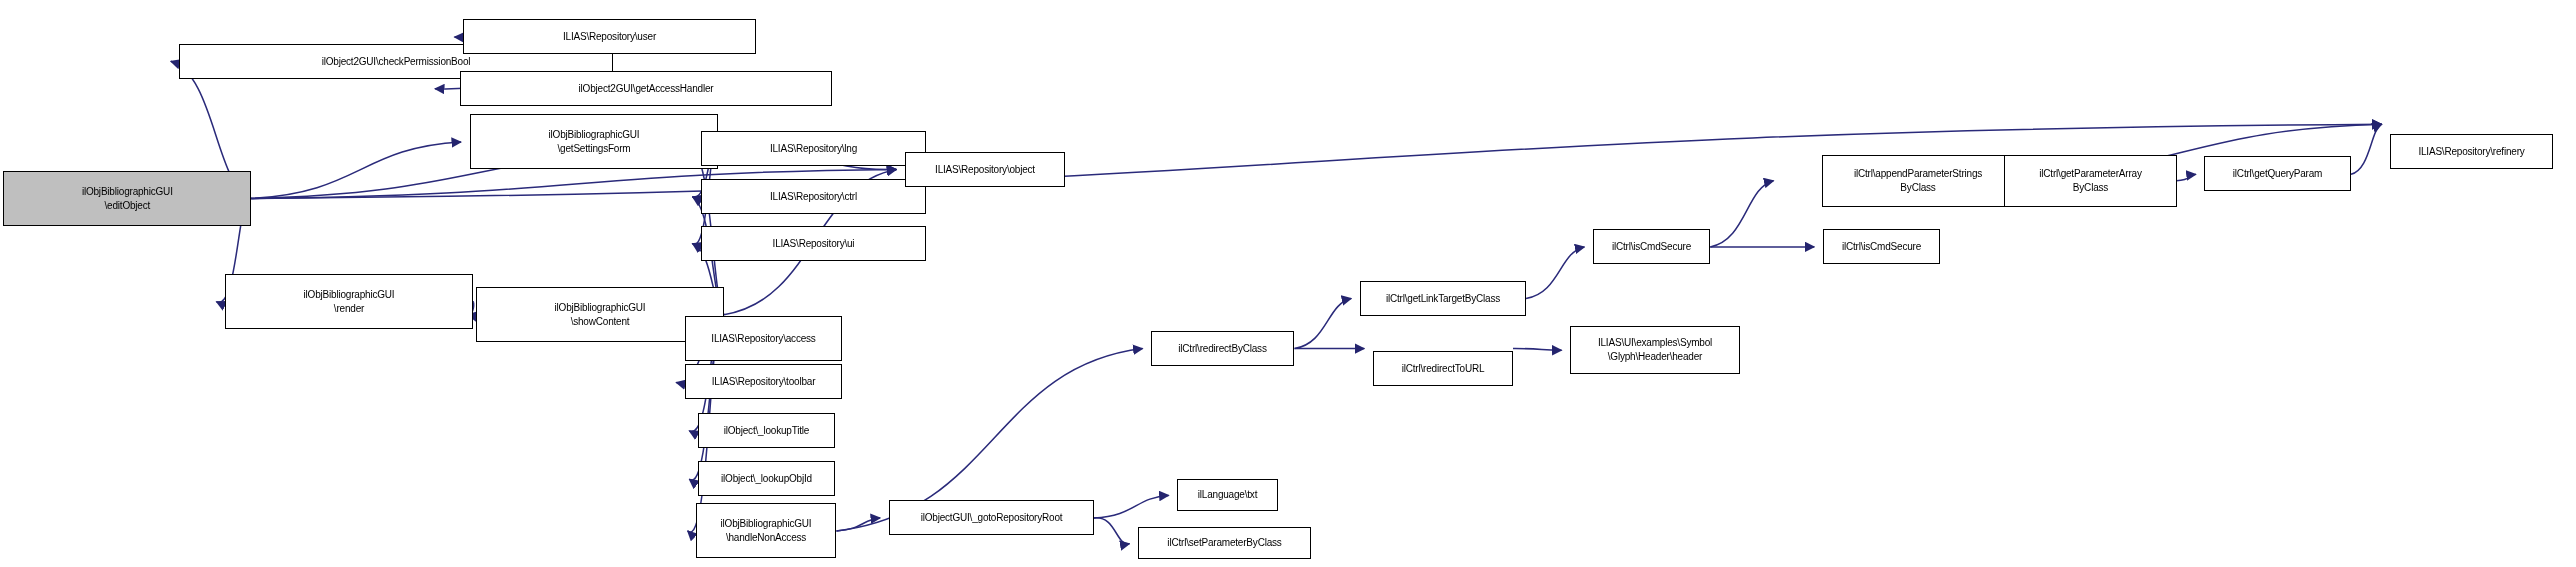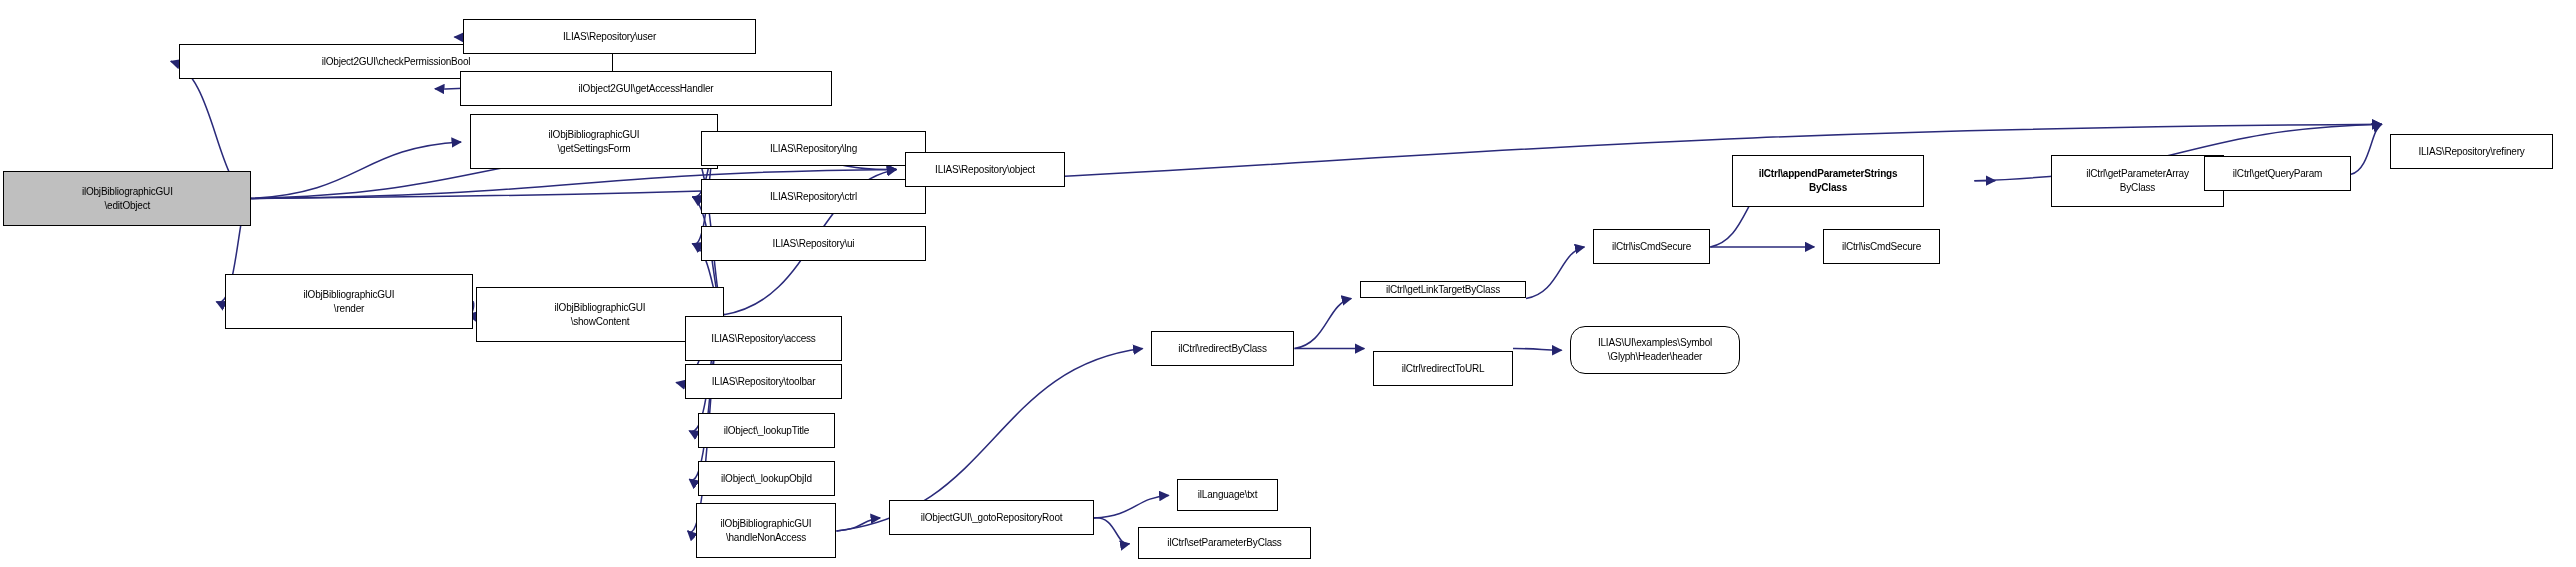--- a/index.html
+++ b/index.html
@@ -118,26 +118,26 @@
       <div class="node" style="left: 698px; top: 413px; width: 137px; height: 35px;"><span class="node-label">ilObject\_lookupTitle</span></div>
       <div class="node" style="left: 698px; top: 461px; width: 137px; height: 35px;"><span class="node-label">ilObject\_lookupObjId</span></div>
       <div class="node" style="left: 696px; top: 503px; width: 140px; height: 55px;"><span class="node-label">ilObjBibliographicGUI
 \handleNonAccess</span></div>
       <div class="node" style="left: 905px; top: 152px; width: 160px; height: 35px;"><span class="node-label">ILIAS\Repository\object</span></div>
       <div class="node" style="left: 889px; top: 500px; width: 205px; height: 35px;"><span class="node-label">ilObjectGUI\_gotoRepositoryRoot</span></div>
       <div class="node" style="left: 1177px; top: 479px; width: 101px; height: 32px;"><span class="node-label">ilLanguage\txt</span></div>
       <div class="node" style="left: 1138px; top: 527px; width: 173px; height: 32px;"><span class="node-label">ilCtrl\setParameterByClass</span></div>
       <div class="node" style="left: 1151px; top: 331px; width: 143px; height: 35px;"><span class="node-label">ilCtrl\redirectByClass</span></div>
       <div class="node" style="left: 1373px; top: 331px; width: 140px; height: 35px; margin-top: 20px;"><span class="node-label">ilCtrl\redirectToURL</span></div>
-      <div class="node" style="left: 1570px; top: 326px; width: 170px; height: 48px; border-radius: 15px;"><span class="node-label">ILIAS\UI\examples\Symbol
+      <div class="node" style="left: 1570px; top: 326px; width: 170px; height: 48px;"><span class="node-label">ILIAS\UI\examples\Symbol
 \Glyph\Header\header</span></div>
-      <div class="node" style="left: 1360px; top: 281px; width: 166px; height: 17px; text-align: center;"><span class="node-label">ilCtrl\getLinkTargetByClass</span></div>
+      <div class="node" style="left: 1360px; top: 281px; width: 166px; height: 35px; text-align: center;"><span class="node-label">ilCtrl\getLinkTargetByClass</span></div>
       <div class="node" style="left: 1593px; top: 229px; width: 117px; height: 35px;"><span class="node-label">ilCtrl\isCmdSecure</span></div>
-      <div class="node" style="left: 1732px; top: 155px; width: 192px; height: 52px; font-weight: bold;"><span class="node-label">ilCtrl\appendParameterStrings
+      <div class="node" style="left: 1822px; top: 155px; width: 192px; height: 52px;"><span class="node-label">ilCtrl\appendParameterStrings
 ByClass</span></div>
       <div class="node" style="left: 1823px; top: 229px; width: 117px; height: 35px;"><span class="node-label">ilCtrl\isCmdSecure</span></div>
-      <div class="node" style="left: 2004px; top: 155px; width: 173px; height: 52px; margin-left: 47px;"><span class="node-label">ilCtrl\getParameterArray
+      <div class="node" style="left: 2004px; top: 155px; width: 173px; height: 52px;"><span class="node-label">ilCtrl\getParameterArray
 ByClass</span></div>
       <div class="node" style="left: 2204px; top: 156px; width: 147px; height: 35px;"><span class="node-label">ilCtrl\getQueryParam</span></div>
       <div class="node" style="left: 2390px; top: 106px; width: 163px; height: 35px; margin-top: 28px;"><span class="node-label">ILIAS\Repository\refinery</span></div>
     </div>
 </div>
 
 
 </body></html>

